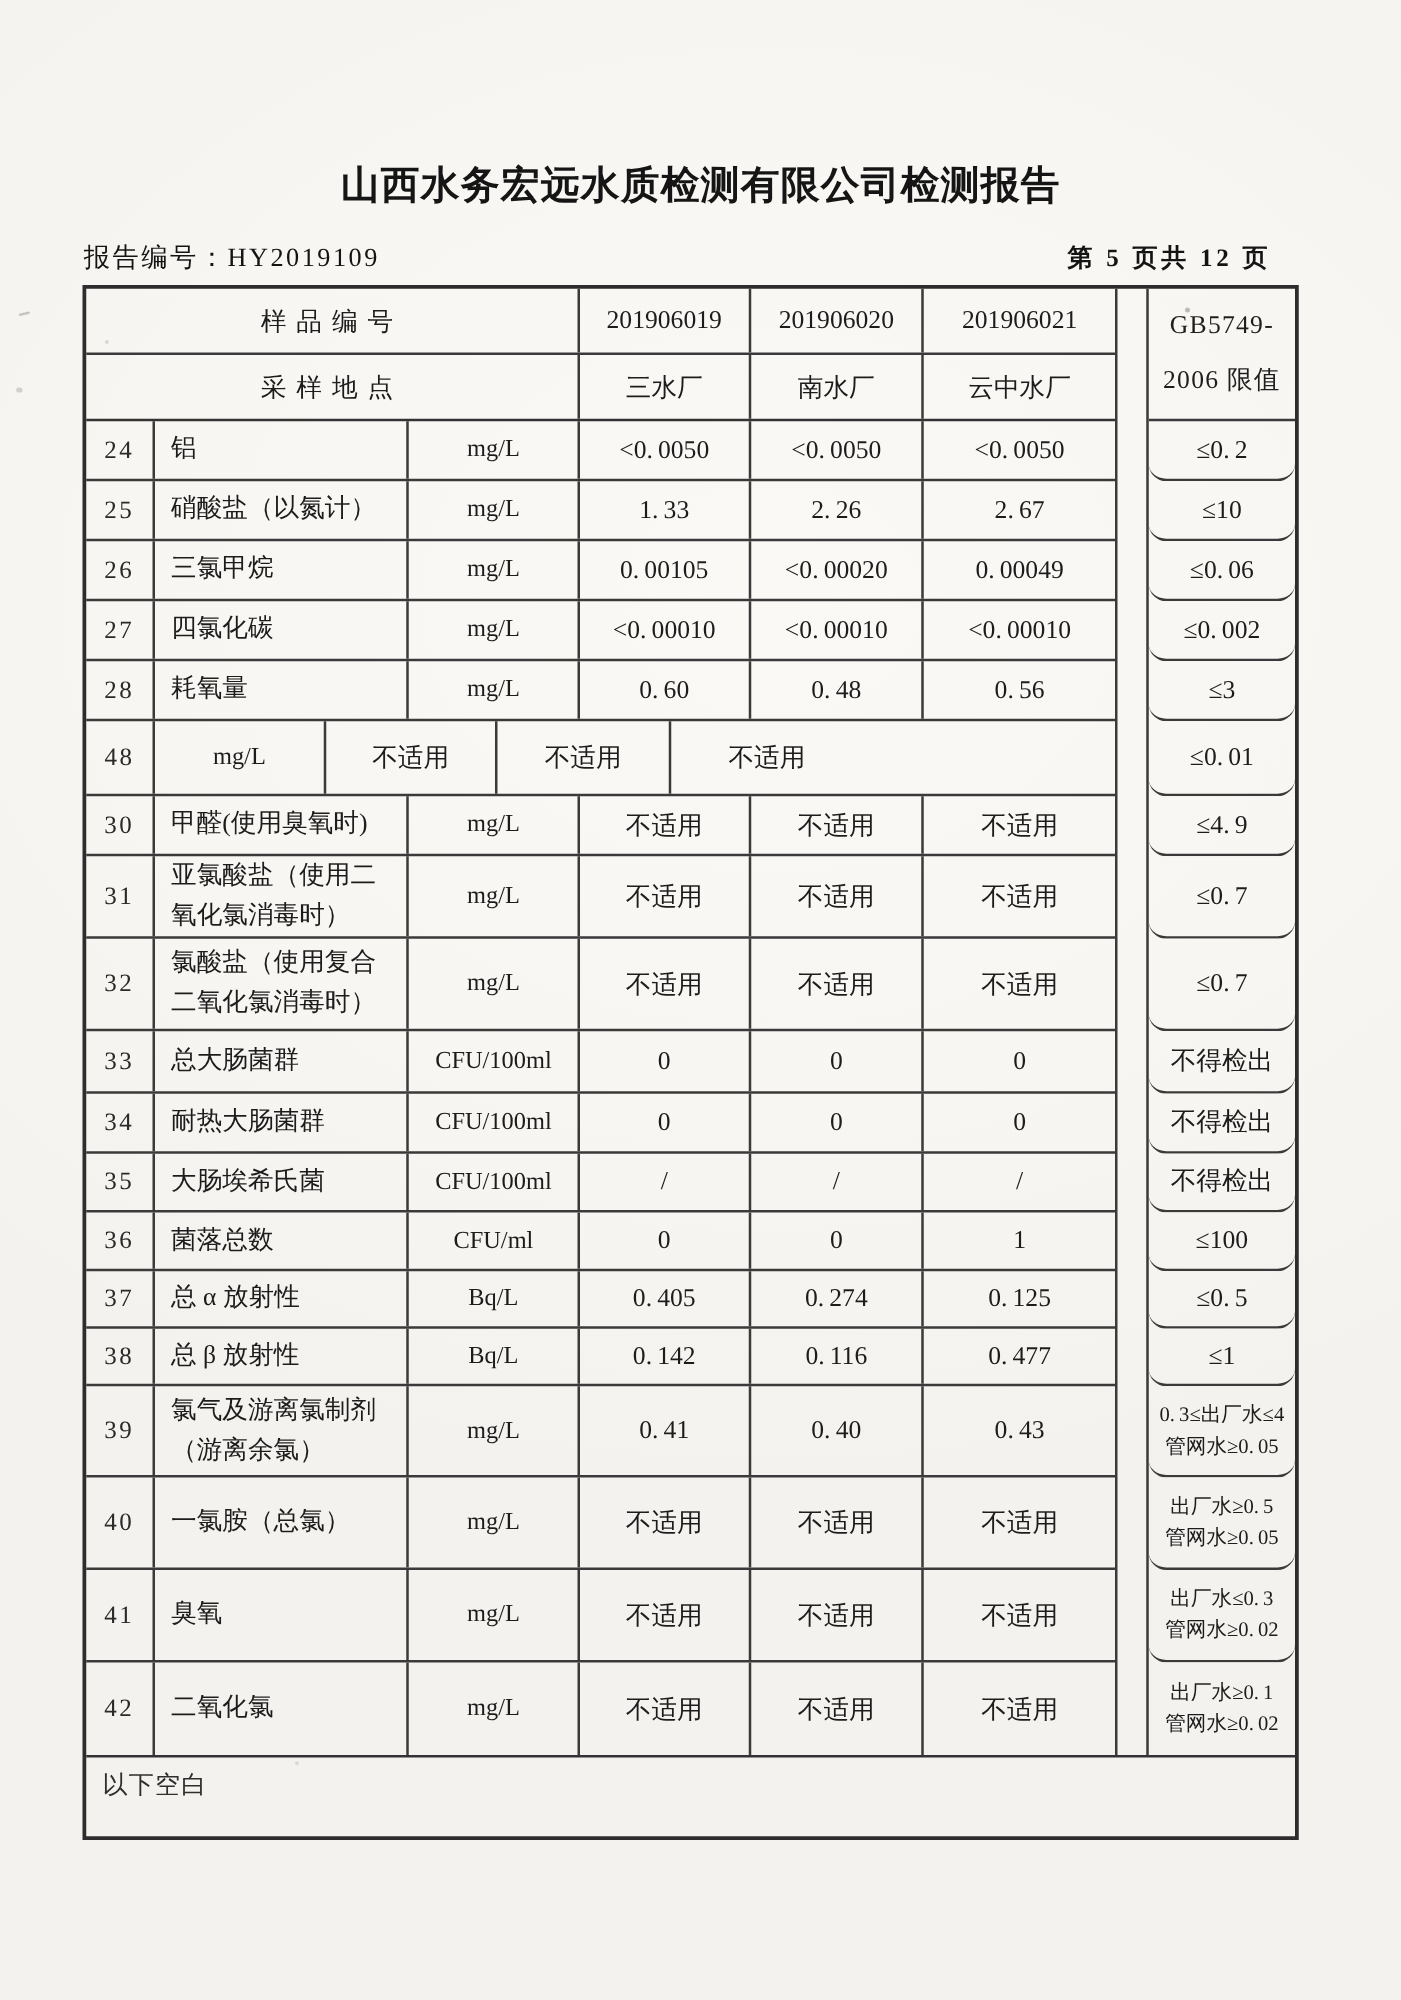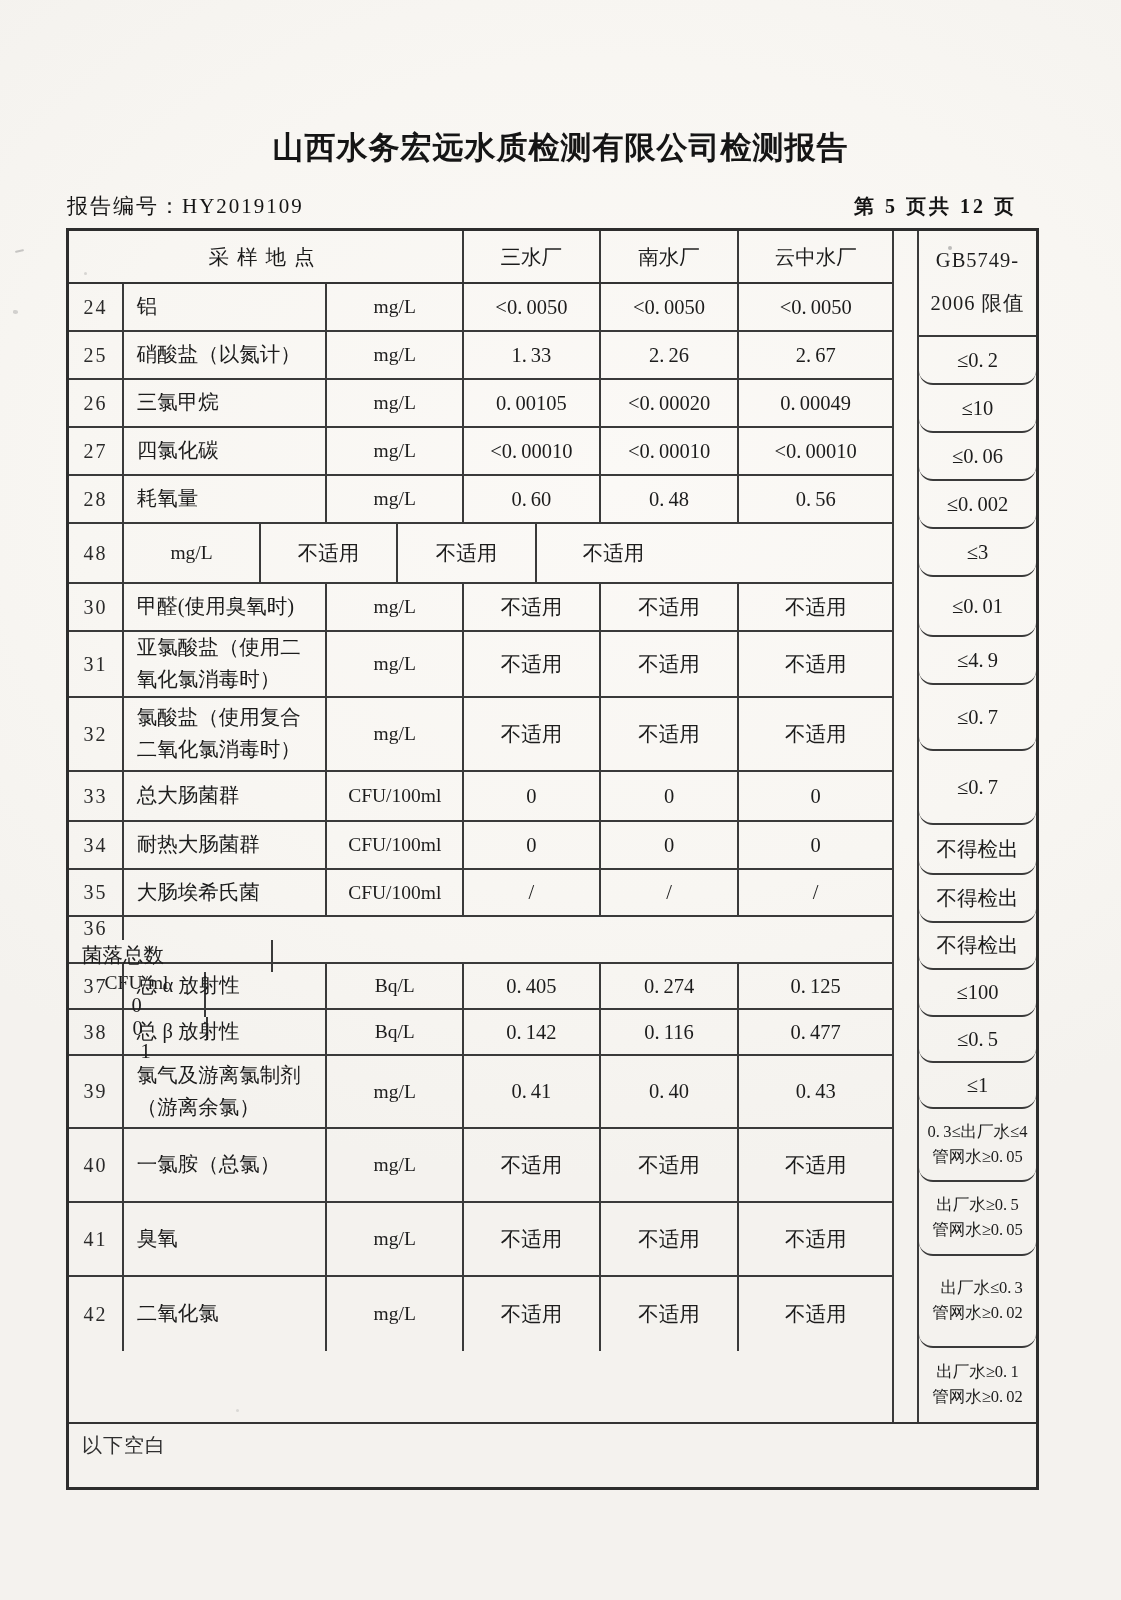--- a/index.html
+++ b/index.html
@@ -64,20 +64,26 @@
   <h1 class="title">山西水务宏远水质检测有限公司检测报告</h1>
 
   <div class="meta">
     <div class="report-no"><span>报告编号：</span><span>HY2019109</span></div>
     <div class="page-info">第 5 页共 12 页</div>
   </div>
 
   <div class="table-wrap">
     <div class="upper">
       <div class="main">
+        <div class="hrow h1">
+          <div class="c hlabel">样品编号</div>
+          <div class="c cv1">201906019</div>
+          <div class="c cv2">201906020</div>
+          <div class="c cv3">201906021</div>
+        </div>
         <div class="hrow h2">
           <div class="c hlabel">采样地点</div>
           <div class="c cv1">三水厂</div>
           <div class="c cv2">南水厂</div>
           <div class="c cv3">云中水厂</div>
         </div>
         <div id="data-rows">
             <div class="row" style="height: 48px;">
               <div class="c cno">24</div>
               <div class="c cname">铝</div>
@@ -168,21 +174,21 @@
               <div class="c cv3">0</div>
             </div>
             <div class="row" style="height: 47px;">
               <div class="c cno">35</div>
               <div class="c cname">大肠埃希氏菌</div>
               <div class="c cunit">CFU/100ml</div>
               <div class="c cv1">/</div>
               <div class="c cv2">/</div>
               <div class="c cv3">/</div>
             </div>
-            <div class="row" style="height: 47px; flex-direction: column;">
+            <div class="row" style="height: 47px;">
               <div class="c cno">36</div>
               <div class="c cname">菌落总数</div>
               <div class="c cunit">CFU/ml</div>
               <div class="c cv1">0</div>
               <div class="c cv2">0</div>
               <div class="c cv3">1</div>
             </div>
             <div class="row" style="height: 46px;">
               <div class="c cno">37</div>
               <div class="c cname">总 α 放射性</div>
@@ -252,21 +258,21 @@
           <div class="lcell" style="height: 50px;">不得检出</div>
           <div class="lcell" style="height: 48px;">不得检出</div>
           <div class="lcell" style="height: 47px;">不得检出</div>
           <div class="lcell" style="height: 47px;">≤100</div>
           <div class="lcell" style="height: 46px;">≤0. 5</div>
           <div class="lcell" style="height: 46px;">≤1</div>
           <div class="lcell small" style="height: 73px;">0. 3≤出厂水≤4
 管网水≥0. 05</div>
           <div class="lcell small" style="height: 74px;">出厂水≥0. 5
 管网水≥0. 05</div>
-          <div class="lcell small" style="height: 92px; text-align: right;">出厂水≤0. 3
+          <div class="lcell small" style="height: 74px;">出厂水≤0. 3
 管网水≥0. 02</div>
           <div class="lcell small last" style="height: 74px;">出厂水≥0. 1
 管网水≥0. 02</div>
         </div>
     </div>
     <div class="blank-row">
       <span>以下空白</span>
     </div>
   </div>
 

